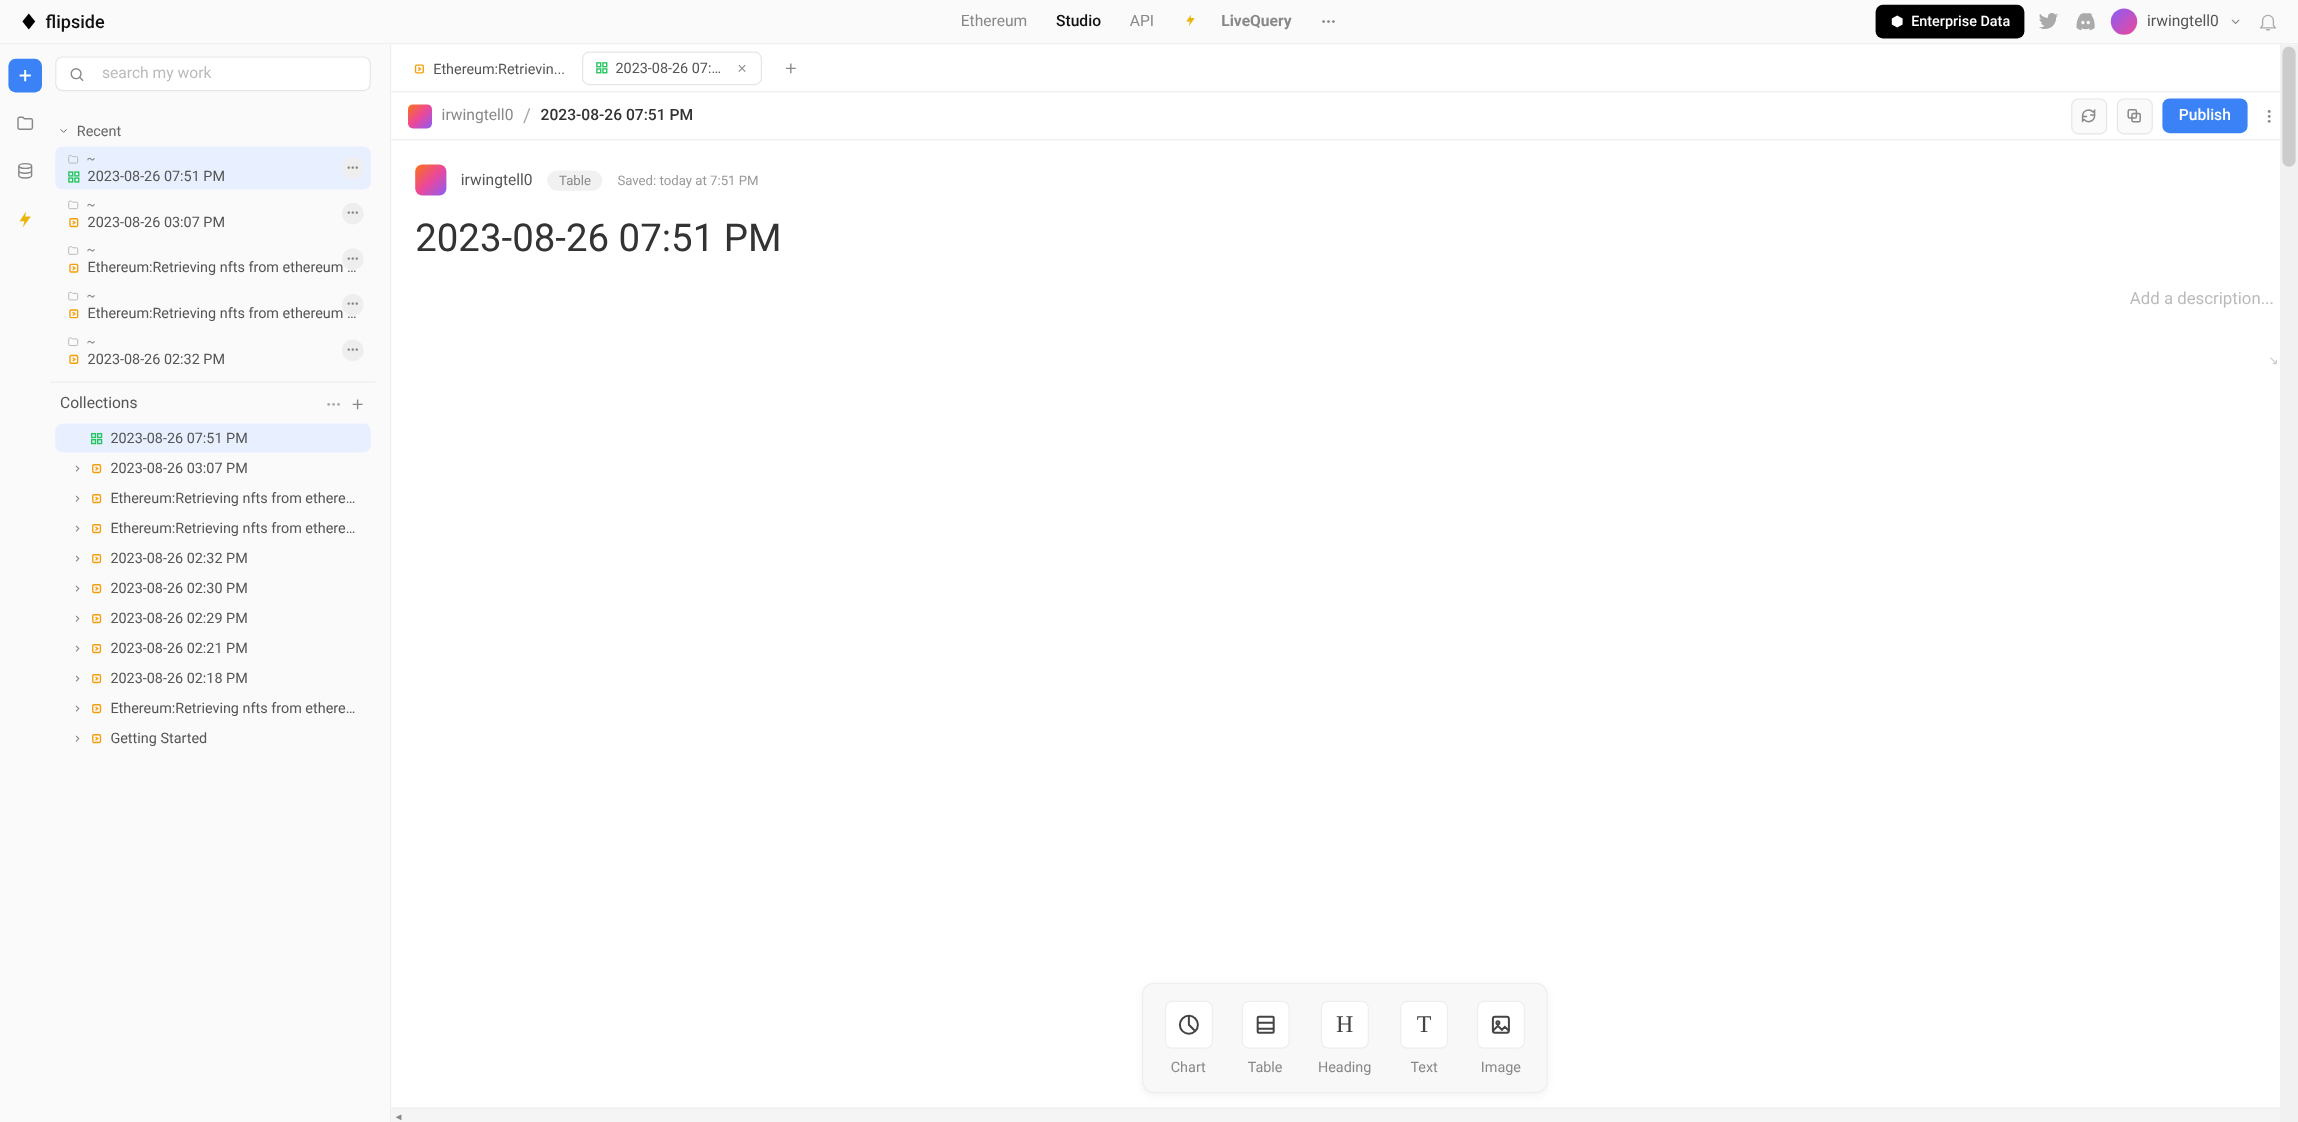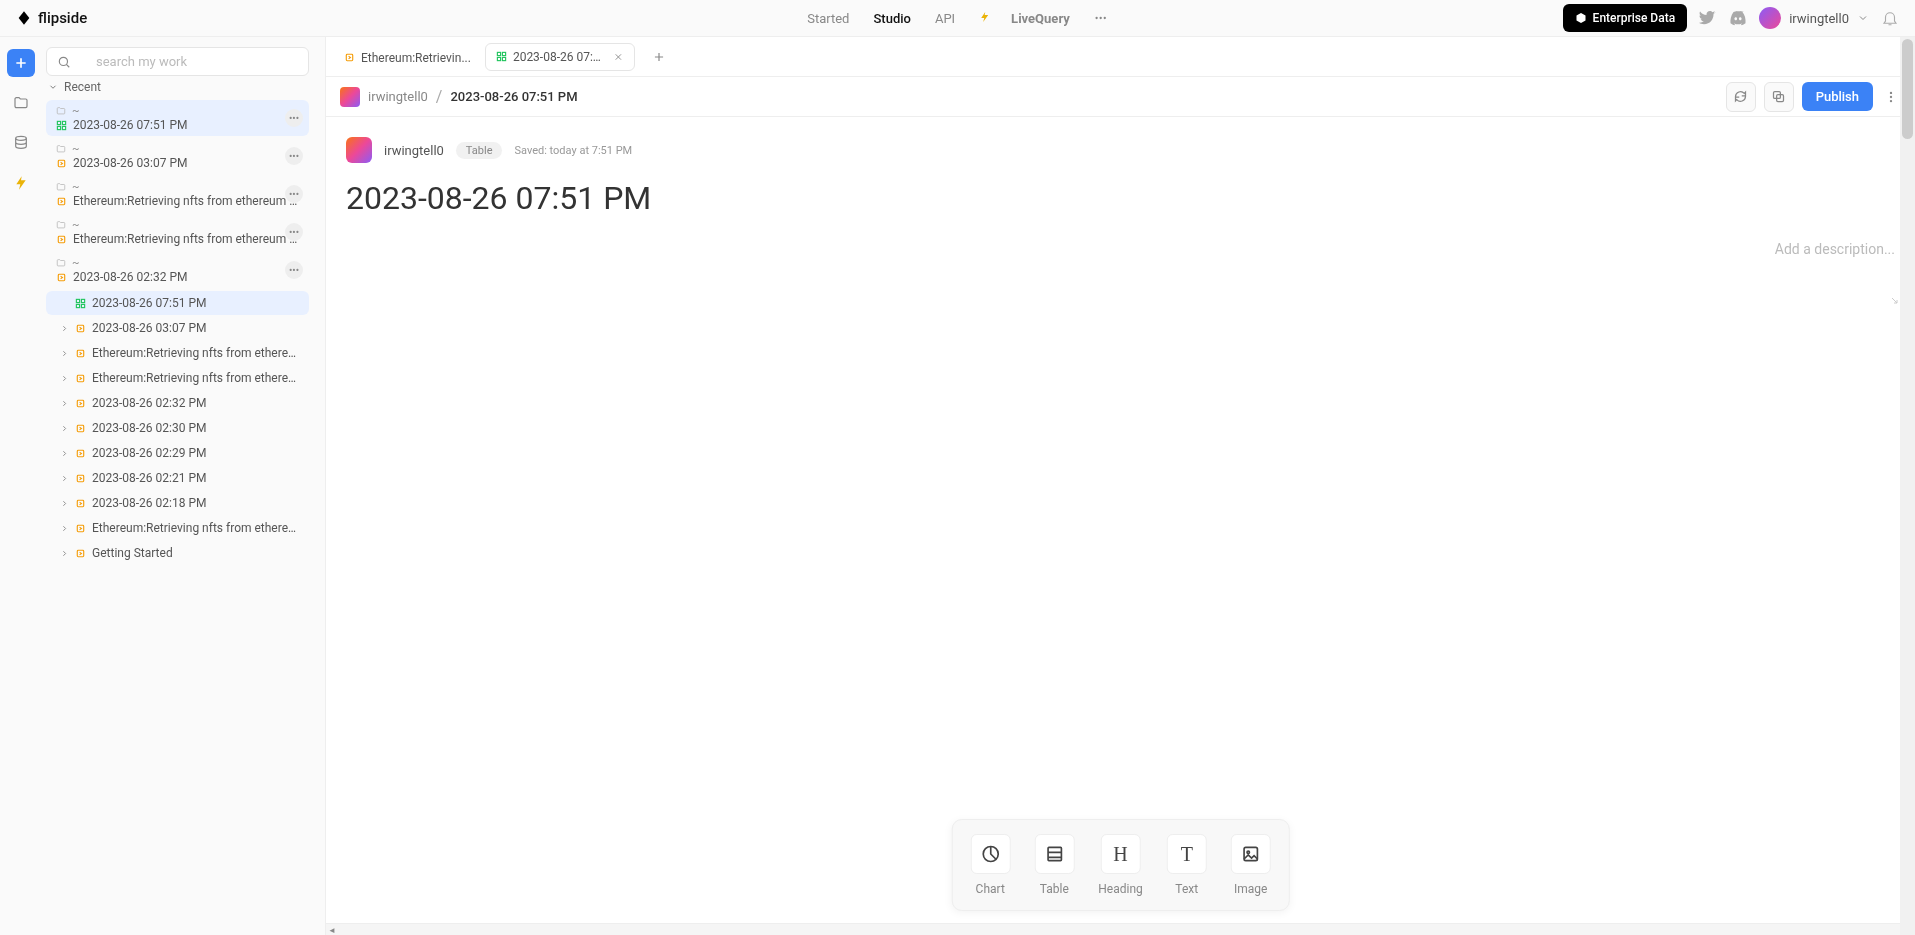--- a/index.html
+++ b/index.html
@@ -30,21 +30,21 @@
 .icon-rail { width: 42px; display: flex; flex-direction: column; align-items: center; padding-top: 12px; gap: 12px; background: #fafafa; }
 .rail-btn { width: 28px; height: 28px; display: flex; align-items: center; justify-content: center; border-radius: 6px; cursor: pointer; color: #555; }
 .rail-btn.primary { background: #3b82f6; color: #fff; }
 .rail-btn.folder { color: #888; }
 
 
 .sidebar { width: 283px; background: #fafafa; display: flex; flex-direction: column; padding: 10px 12px 0 0; }
 .sidebar-header { display: flex; align-items: center; justify-content: space-between; padding: 4px 8px 10px 4px; }
 .sidebar-title { font-size: 15px; font-weight: 500; color: #333; }
 .collapse-btn { width: 20px; height: 20px; color: #666; cursor: pointer; }
-.search-box { margin: 0 4px 0 4px; display: flex; align-items: center; gap: 25px; border: 1px solid #e5e5e5; border-radius: 6px; padding: 6px 10px; background: #fff; }
+.search-box { margin: 0 4px 22px 4px; display: flex; align-items: center; gap: 14px; border: 1px solid #e5e5e5; border-radius: 6px; padding: 6px 10px; background: #fff; }
 .search-box input { border: none; outline: none; font-size: 13px; flex: 1; color: #333; background: transparent; }
 .search-box input::placeholder { color: #bbb; }
 .search-icon { width: 14px; height: 14px; color: #888; }
 
 .section-header { display: flex; align-items: center; gap: 6px; padding: 4px 6px; font-size: 12px; color: #666; }
 .sec-chev { width: 10px; height: 10px; }
 .section-actions { margin-left: auto; display: flex; gap: 6px; color: #888; }
 
 .recent-item { position: relative; border-radius: 6px; padding: 4px 8px 4px 10px; margin: 2px 4px; cursor: pointer; }
 .recent-item.active { background: #e8f0ff; }
@@ -125,21 +125,21 @@
 
 <div class="top-header">
   <div class="logo">
     <svg class="logo-icon" viewBox="0 0 24 24" fill="#000">
         <path d="M12 2 L20 12 L12 22 L4 12 Z"></path>
       </svg>
     <span class="logo-text">flipside</span>
   </div>
 
   <div class="nav-center">
-    <a class="nav-link">Started</a>
+    <a class="nav-link">Ethereum</a>
     <a class="nav-link active">Studio</a>
     <a class="nav-link">API</a>
     <a class="nav-link nav-lq">
       <svg class="nav-lightning" viewBox="0 0 24 24" fill="#eab308">
           <path d="M13 2 L5 14 L11 14 L9 22 L19 8 L12 8 Z"></path>
         </svg>
       <span>LiveQuery</span>
     </a>
     <svg class="header-icon" style="width:14px;height:14px" viewBox="0 0 24 24" fill="#888">
         <circle cx="5" cy="12" r="2"></circle>
@@ -294,20 +294,33 @@
             <svg class="file-icon orange" viewBox="0 0 24 24" fill="none" stroke="#f59e0b" stroke-width="2.5">
               <rect x="5" y="5" width="14" height="14" rx="2"></rect>
               <path d="M10 9l4 3-4 3"></path>
             </svg>
             <span class="ellipsis">2023-08-26 02:32 PM</span>
           </div>
           <div class="more-dots">•••</div>
         </div>
       </div>
 
+    <div class="collections-header">
+      <span>Collections</span>
+      <div class="section-actions">
+        <svg width="14" height="14" viewBox="0 0 24 24" fill="#aaa">
+            <circle cx="5" cy="12" r="2"></circle>
+            <circle cx="12" cy="12" r="2"></circle>
+            <circle cx="19" cy="12" r="2"></circle>
+          </svg>
+        <svg width="14" height="14" viewBox="0 0 24 24" fill="none" stroke="#888" stroke-width="2">
+            <path d="M12 5v14M5 12h14"></path>
+          </svg>
+      </div>
+    </div>
     <div id="collections-list">
         <div class="tree-item active">
           <svg class="tree-chev hidden" viewBox="0 0 24 24"></svg>
           <svg class="file-icon green" viewBox="0 0 24 24" fill="none" stroke="#22c55e" stroke-width="2.5">
             <rect x="3" y="3" width="7" height="7"></rect>
             <rect x="14" y="3" width="7" height="7"></rect>
             <rect x="3" y="14" width="7" height="7"></rect>
             <rect x="14" y="14" width="7" height="7"></rect>
           </svg>
           <span class="tree-label">2023-08-26 07:51 PM</span>

